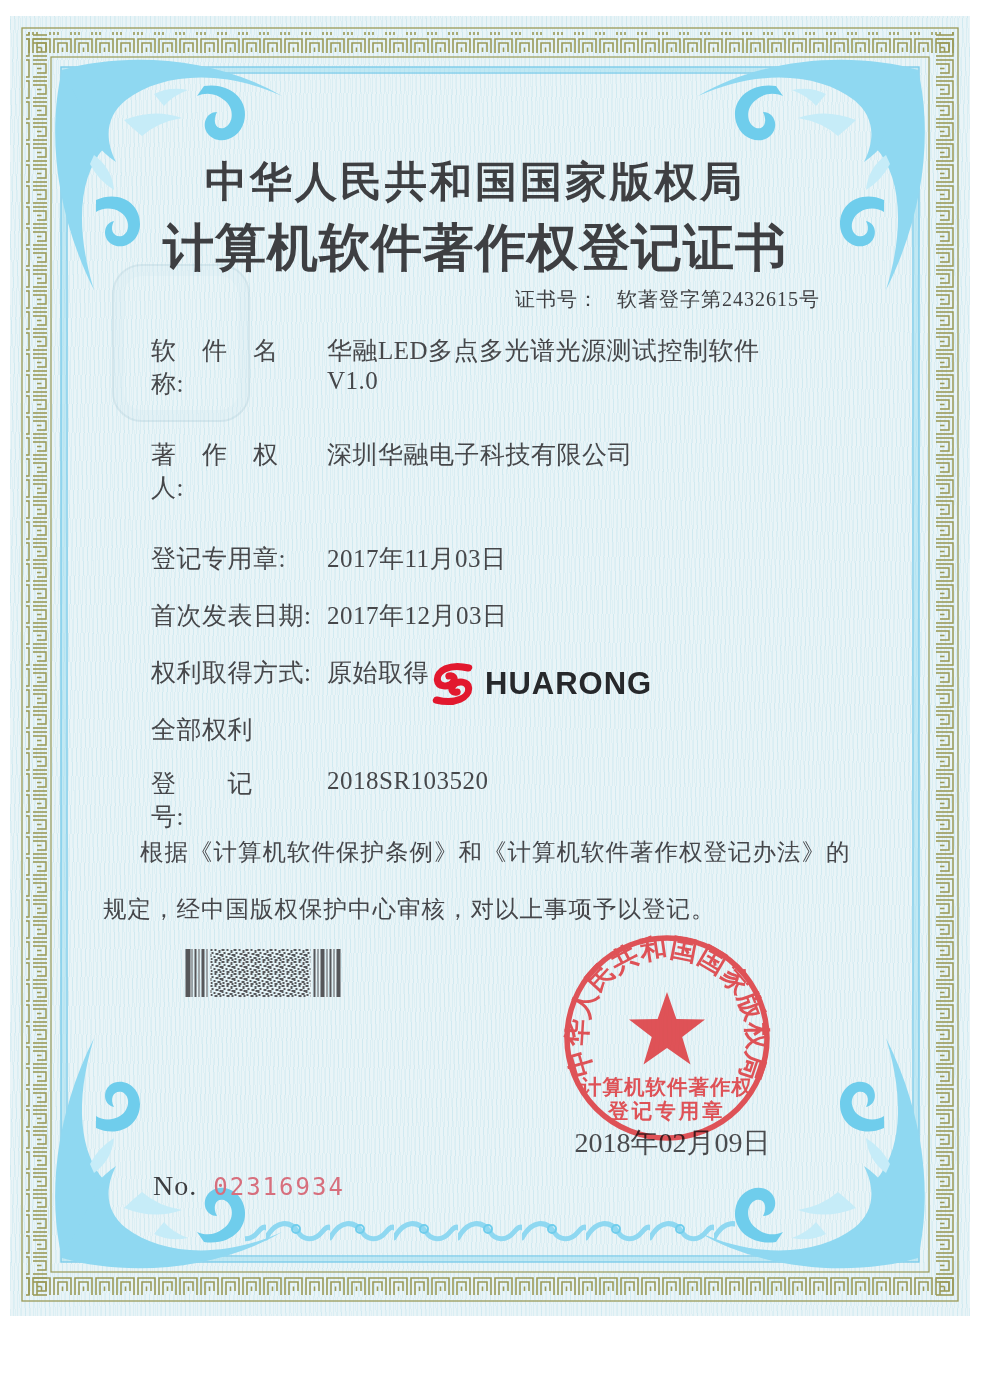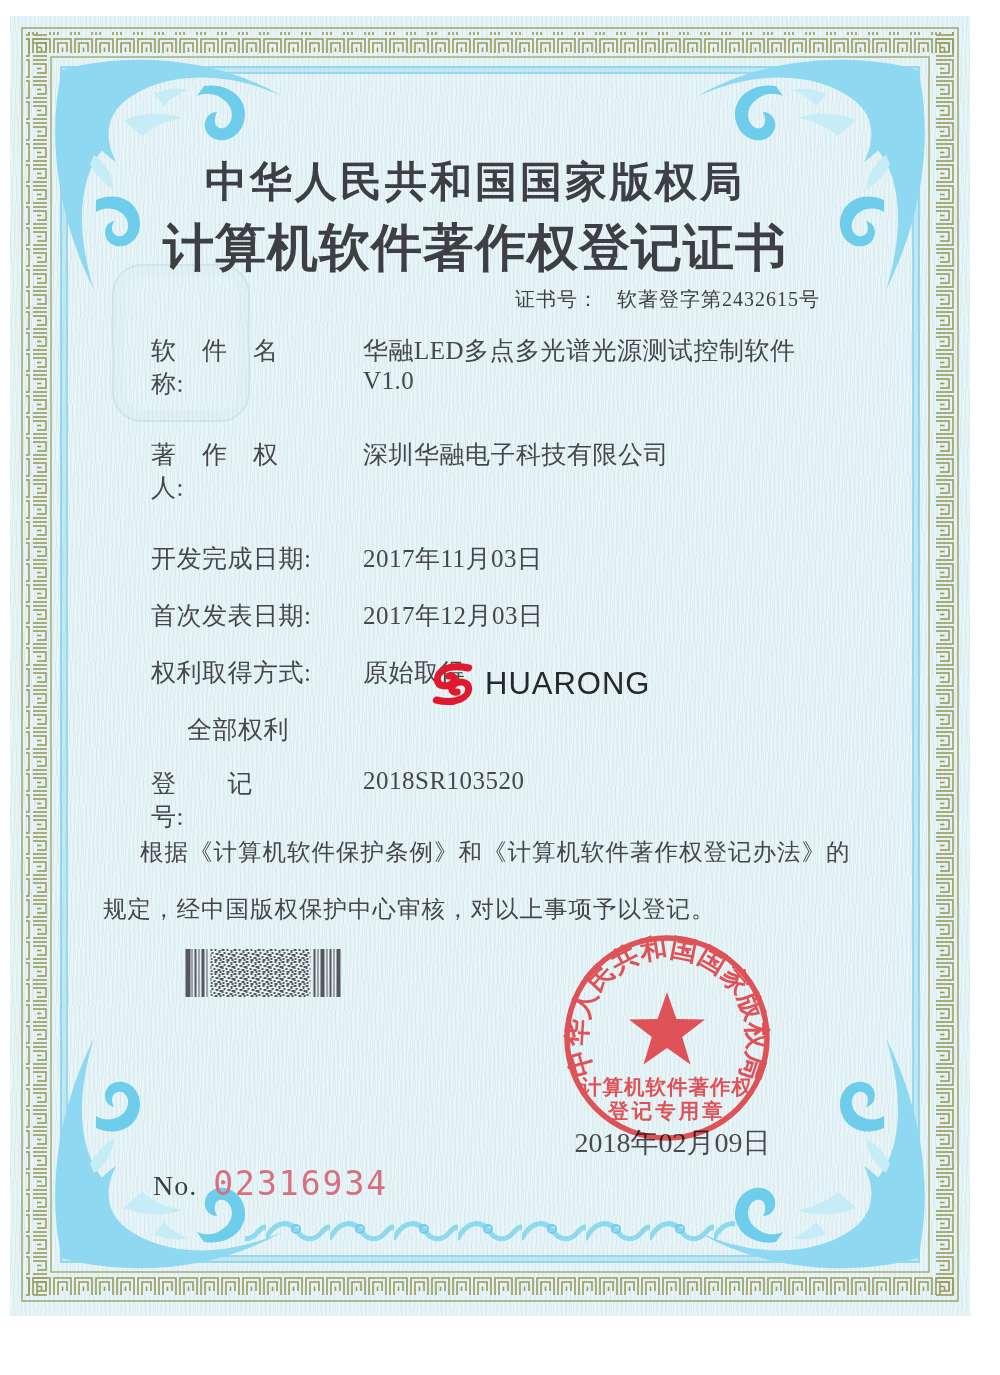--- a/index.html
+++ b/index.html
@@ -34,41 +34,41 @@
   .cert-no-line .gap { display:inline-block; width:18px; }
 
   .watermark {
     position:absolute; left:102px; top:248px; width:138px; height:158px;
     border:2px solid rgba(165,200,212,0.30); border-radius:30px;
     box-shadow: inset 0 0 0 10px rgba(210,232,238,0.25);
   }
 
   .field-row { position:absolute; left:105px; display:flex; align-items:flex-start; font-size:25px; color:#46474a;padding-left:36px; }
   .field-label { width:176px; flex:none; letter-spacing:0.5px; }
-  .field-value { letter-spacing:0.5px;margin-left:36px; }
+  .field-value { letter-spacing:0.5px; }
   .field-value .line2 { display:block;font-family:Liberation Serif, serif; }
 
   .statement { position:absolute; left:93px; width:810px; font-size:23.5px; color:#45464a; letter-spacing:1px; }
   .statement .st-line { position:absolute; left:0; white-space:nowrap; }
   .statement .st-line.indent { left:37px; }
 
   .logo { position:absolute; left:417px; top:645px; display:flex; align-items:center; }
   .logo-icon { width:50px; height:46px; transform:skewX(-6deg); }
   .logo-text {
     font-family:"Liberation Sans","DejaVu Sans",sans-serif;
-    font-weight:normal; font-size:31px; color:#26282b; letter-spacing:1px; margin-left:8px;
+    font-weight:bold; font-size:31px; color:#26282b; letter-spacing:1px; margin-left:8px;
   }
 
   .barcode { position:absolute; left:175px; top:933px; width:156px; height:48px; }
 
   .serial-line { position:absolute; left:143px; top:1122px; display:flex; align-items:baseline; }
   .serial-label { font-size:28px; color:#3c3d40; letter-spacing:1px;margin-top:32px; }
   .serial-number {
     font-family:"DejaVu Sans Mono","Liberation Mono",monospace;
-    font-size:33px; color:#d76f7d; margin-left:16px; letter-spacing:2px;
+    font-size:24px; color:#d76f7d; margin-left:16px; letter-spacing:2px;
   }
 
   .stamp-date {
     position:absolute; left:555px; top:1108px; width:215px; text-align:center;
     font-size:28px; color:#4a4b4e; letter-spacing:0px; z-index:2; white-space:nowrap;
   }
   .stamp { position:absolute; left:547px; top:912px; width:221px; height:221px; z-index:3;
            mix-blend-mode:multiply; opacity:0.92; }
 </style>
 </head>
@@ -138,21 +138,21 @@
         <span class="line2">V1.0</span>
       </span>
     </div>
 
     <div class="field-row" style="top:422px">
       <span class="field-label">著　作　权　人:</span>
       <span class="field-value">深圳华融电子科技有限公司</span>
     </div>
 
     <div class="field-row" style="top:526px">
-      <span class="field-label">开发完成日期:</span>
+      <span class="field-label">登记专用章:</span>
       <span class="field-value">2017年11月03日</span>
     </div>
 
     <div class="field-row" style="top:583px">
       <span class="field-label">首次发表日期:</span>
       <span class="field-value">2017年12月03日</span>
     </div>
 
     <div class="field-row" style="top:640px">
       <span class="field-label">权利取得方式:</span>

